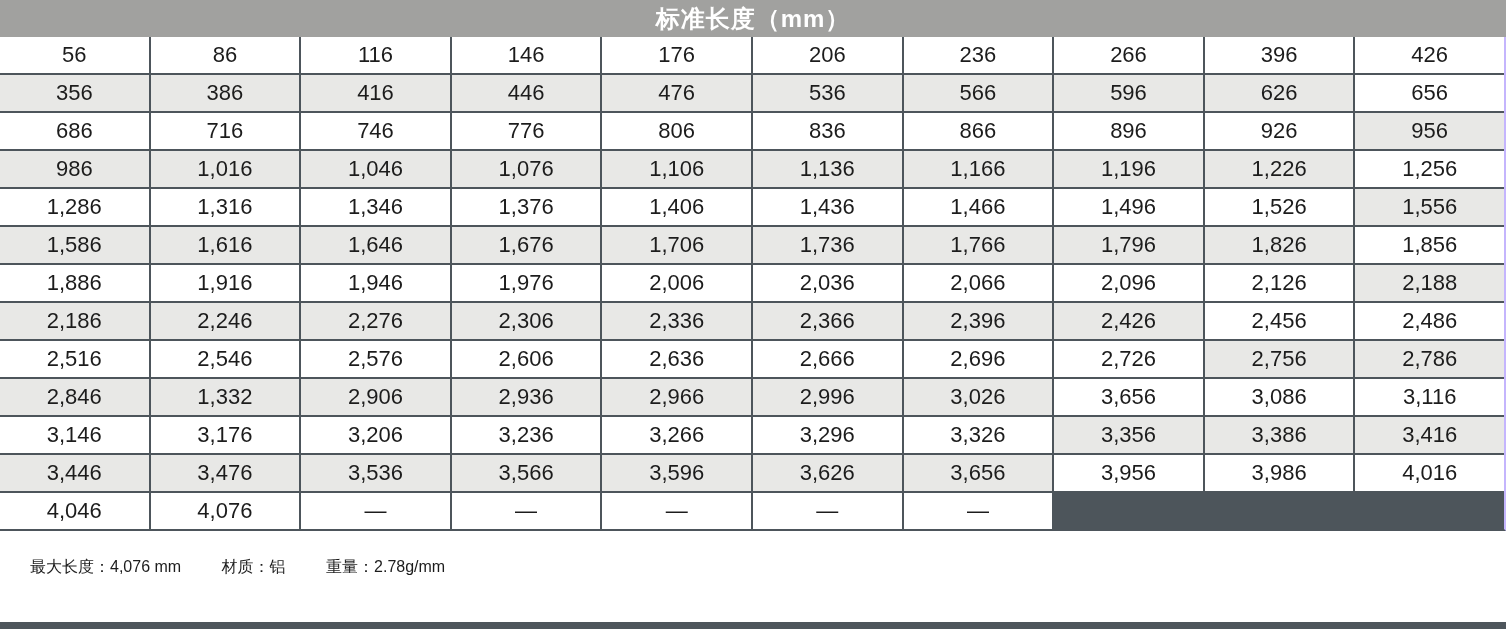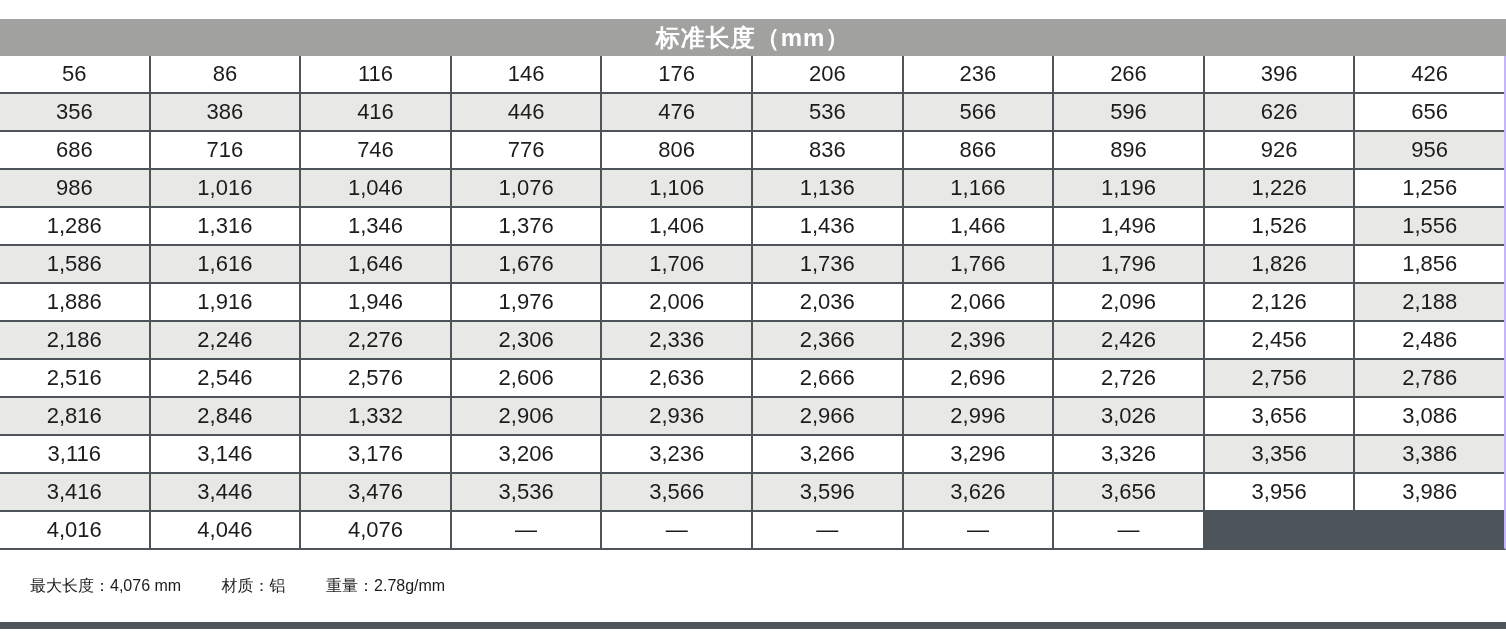--- a/index.html
+++ b/index.html
@@ -2,21 +2,20 @@
 <html><head>
 <meta charset="utf-8">
 <style>
   html,body { margin:0; padding:0; background:#ffffff; }
   .page {
     position:relative;
     width:1506px; height:641px;
     background:#ffffff;
     font-family:"Liberation Sans","DejaVu Sans",sans-serif;
     box-sizing:border-box;
-    padding-top:19px;
     overflow:hidden;
   }
   .header-bar {
     height:37px;
     background:#a1a19f;
     color:#ffffff;
     display:flex; align-items:center; justify-content:center;
     font-size:24px; font-weight:bold;
     letter-spacing:1px;
   }
@@ -145,21 +144,20 @@
       <div class="cell">2,516</div>
       <div class="cell">2,546</div>
       <div class="cell">2,576</div>
       <div class="cell">2,606</div>
       <div class="cell">2,636</div>
       <div class="cell">2,666</div>
       <div class="cell">2,696</div>
       <div class="cell">2,726</div>
       <div class="cell alt">2,756</div>
       <div class="cell alt">2,786</div>
-      <div class="cell alt">2,816</div>
       <div class="cell alt">2,846</div>
       <div class="cell alt">1,332</div>
       <div class="cell alt">2,906</div>
       <div class="cell alt">2,936</div>
       <div class="cell alt">2,966</div>
       <div class="cell alt">2,996</div>
       <div class="cell alt">3,026</div>
       <div class="cell">3,656</div>
       <div class="cell">3,086</div>
       <div class="cell">3,116</div>

